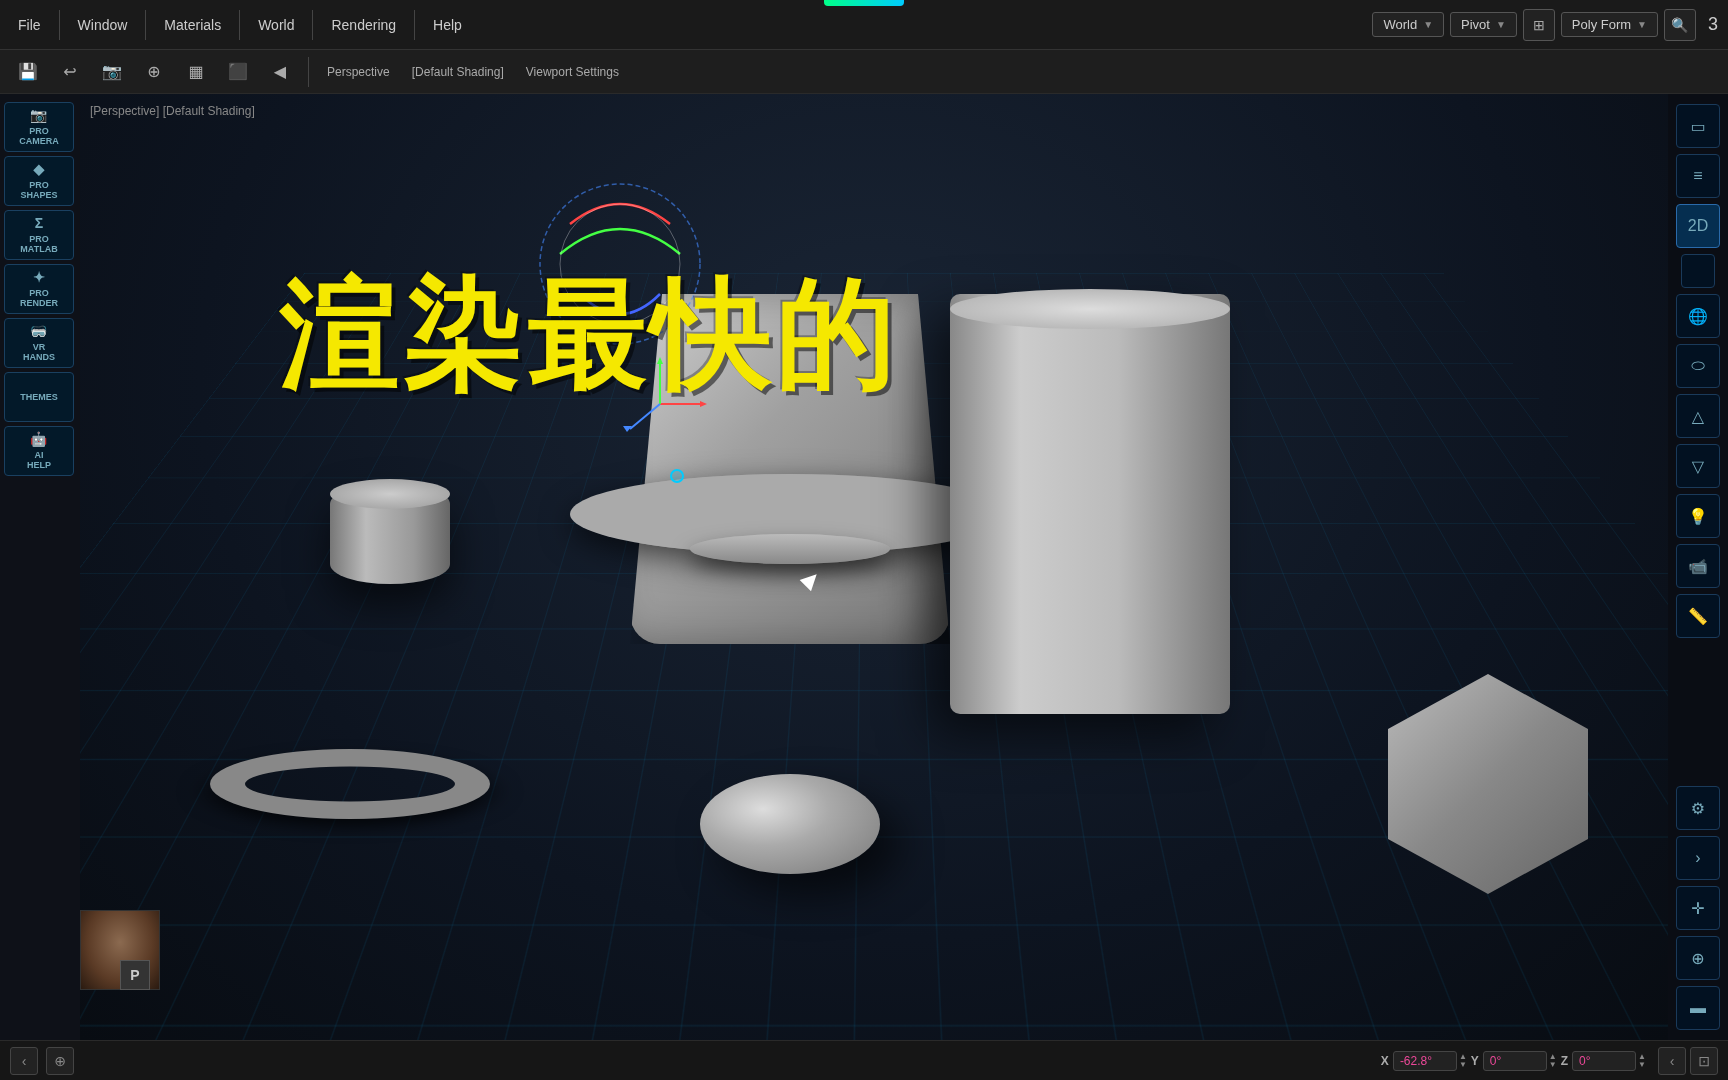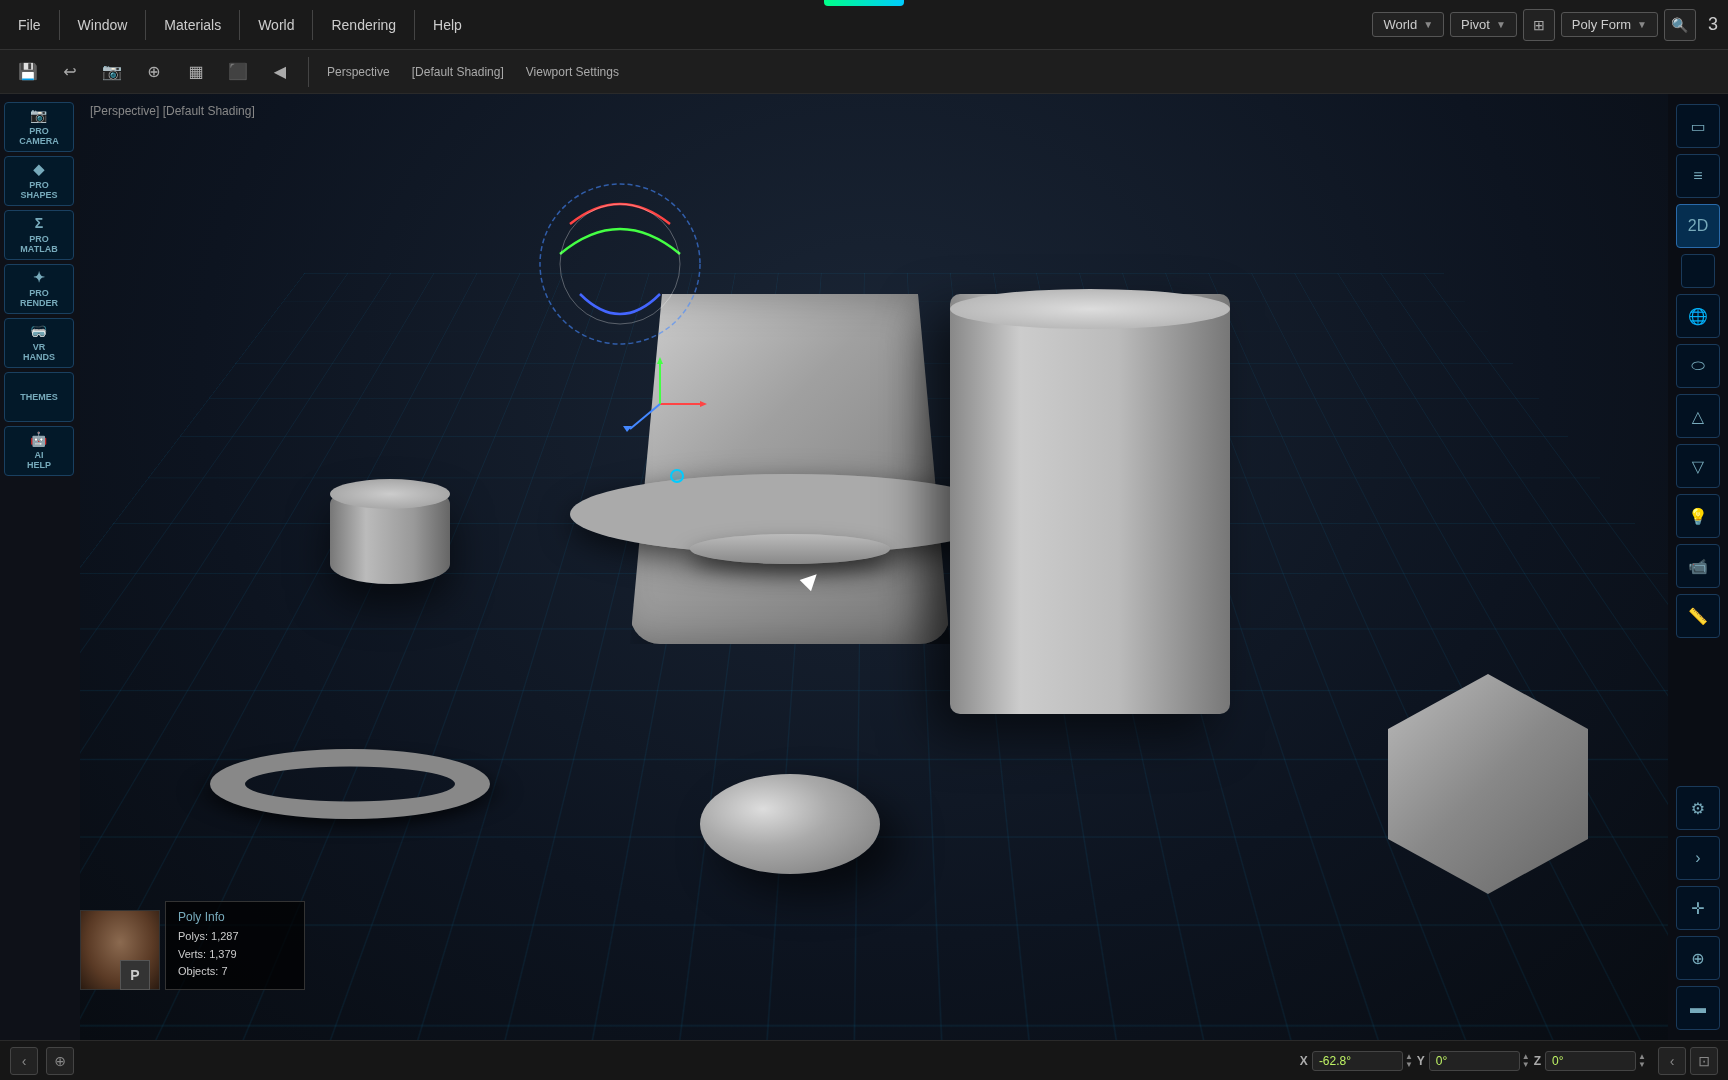--- a/index.html
+++ b/index.html
@@ -362,24 +362,24 @@
     }
     .coord-label {
       color: #aaa;
       font-size: 12px;
       font-weight: bold;
     }
     .coord-input {
       background: #222;
       border: 1px solid #444;
       border-radius: 3px;
-      color: #bef264;
+      color: #ec4899;
       font-size: 12px;
       padding: 2px 6px;
-      width: 91px;
+      width: 64px;
     }
     .coord-arrows {
       display: flex;
       flex-direction: column;
       margin-left: -2px;
     }
     .coord-arrows span {
       font-size: 8px;
       color: #888;
       line-height: 1;
@@ -637,38 +637,27 @@
       <polygon points="17,78 13,72 22,72" fill="#4488ff"></polygon>
     </svg>
   </div>
 
   <div class="selection-dot"></div>
 
   <div class="cursor"></div>
 
   <div class="viewport-label">[Perspective] [Default Shading]</div>
 
+  <div class="overlay-text-1">渲染最快的</div>
 
 
   <div class="avatar-area">
     <div class="avatar-face"></div>
   </div>
 
-  <div id="poly-info">
-    <div class="title">Poly Info</div>
-    <div class="stat">
-      <span>Polys:</span> <span>1,287</span>
-    </div>
-    <div class="stat">
-      <span>Verts:</span> <span>1,379</span>
-    </div>
-    <div class="stat">
-      <span>Objects:</span> <span>7</span>
-    </div>
-  </div>
 
   <div class="p-badge">P</div>
 
 </div>
 
 <div id="status-bar">
   <div class="nav-arrows">
     <div class="nav-arrow-btn">‹</div>
     <div class="nav-arrow-btn">⊕</div>
   </div>

